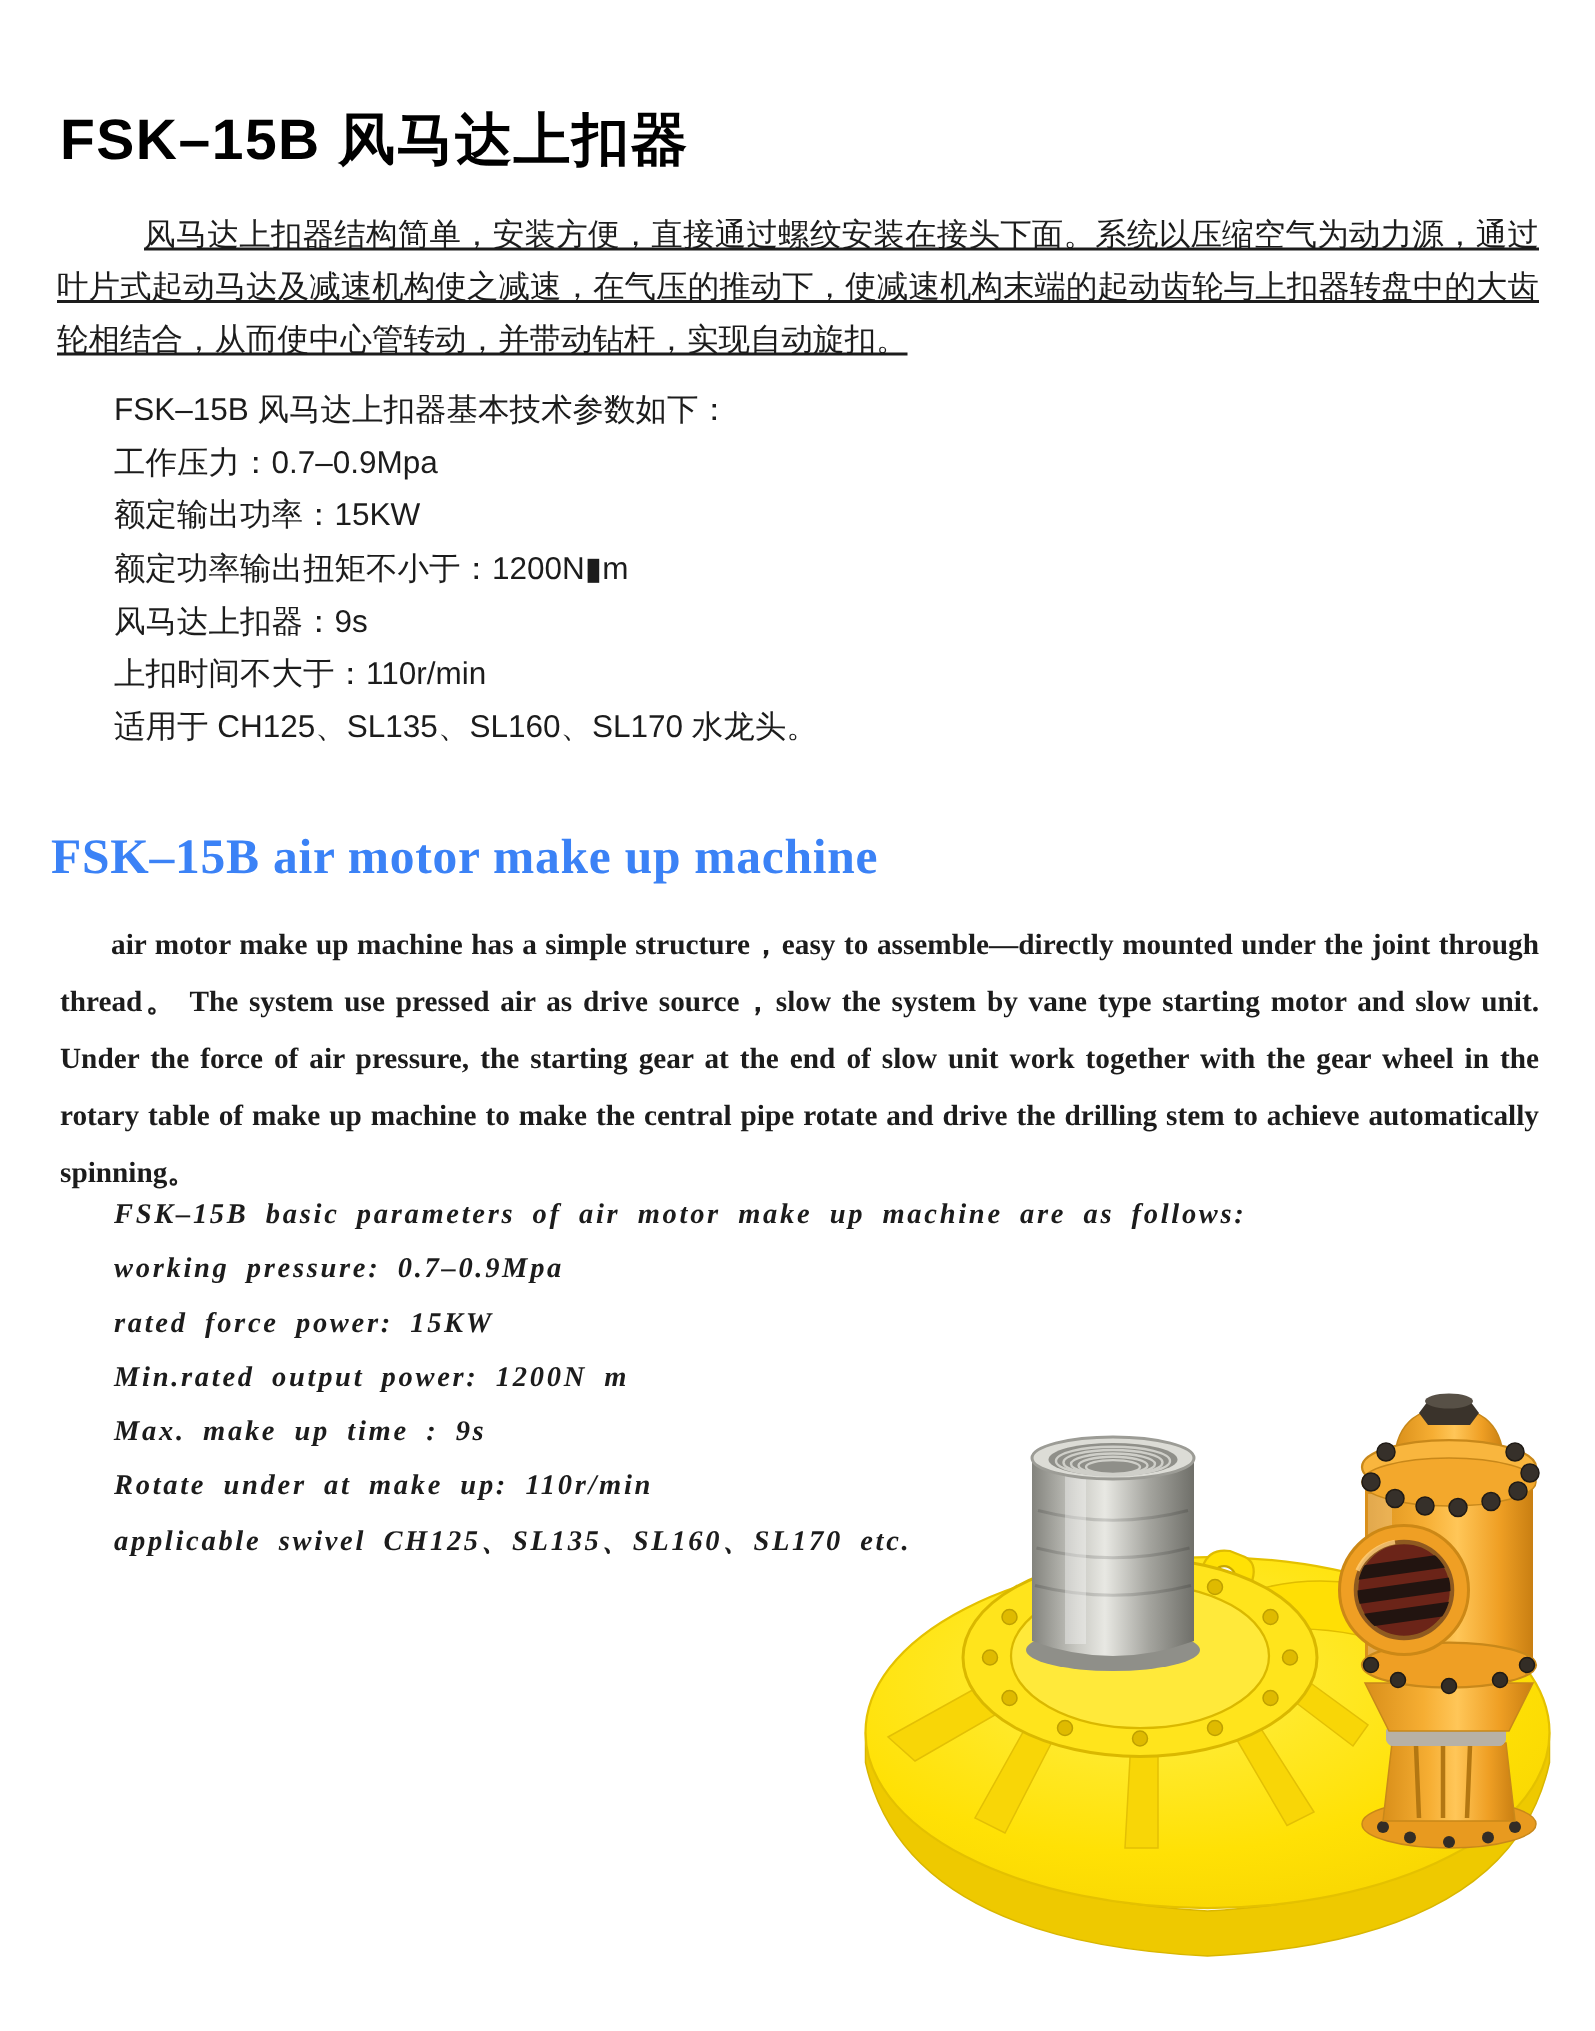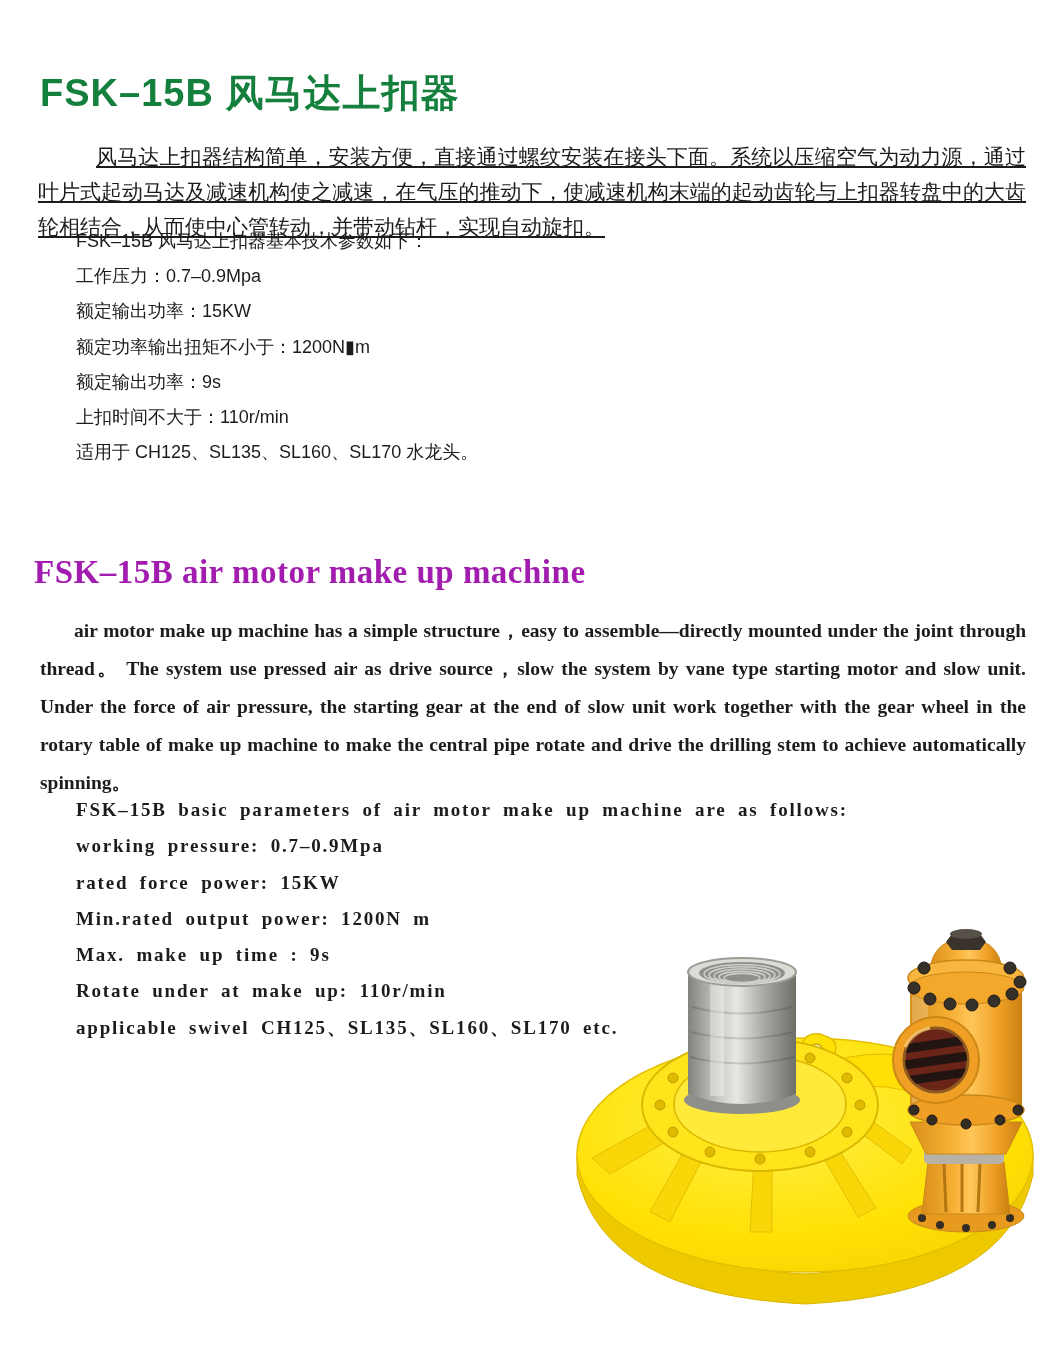--- a/index.html
+++ b/index.html
@@ -3,67 +3,67 @@
 <meta charset="utf-8">
 <style>
   html,body{margin:0;padding:0;background:#ffffff;}
   .page{
     position:relative;width:1063px;height:1354px;background:#ffffff;
     overflow:hidden;font-family:"Liberation Sans",sans-serif;color:#1c1c1c;
   }
   
   .cn-title{
     position:absolute;left:40px;top:68px;margin:0;
-    font-size:38px;font-weight:bold;letter-spacing:1px;color:#15803d;
+    font-size:38px;font-weight:bold;letter-spacing:1px;color:#000000;
     font-family:"Liberation Sans",sans-serif;
   }
   .cn-para{
     position:absolute;left:38px;top:139px;width:988px;margin:0;
     font-size:21px;line-height:35px;text-align:justify;text-indent:58px;text-decoration:underline;
   }
   .cn-params{
-    position:absolute;left:76px;top:224px;
-    font-size:18px;line-height:35.2px;
+    position:absolute;left:76px;top:256px;
+    font-size:21px;line-height:35.2px;
   }
   
   .en-title{
     position:absolute;left:34px;top:554px;margin:0;
     font-family:"Liberation Serif",serif;font-weight:bold;
-    font-size:33px;letter-spacing:.5px;color:#a21caf;
+    font-size:33px;letter-spacing:.5px;color:#3b82f6;
   }
   .en-para{
     position:absolute;left:40px;top:612px;width:986px;margin:0;
     font-family:"Liberation Serif",serif;font-weight:bold;
     font-size:19.5px;line-height:38px;text-align:justify;text-indent:34px;
   }
   .en-params{
     position:absolute;left:76px;top:792px;
     font-family:"Liberation Serif",serif;font-weight:bold;
-    font-size:19px;line-height:36.3px;letter-spacing:1.8px;word-spacing:5px;
+    font-size:19px;line-height:36.3px;letter-spacing:1.8px;word-spacing:5px;font-style:italic;
   }
   
   .machine{
     position:absolute;left:558px;top:912px;width:505px;height:420px;
   }
 </style>
 </head>
 <body>
 
 <div class="page">
 
   <h1 class="cn-title">FSK–15B 风马达上扣器</h1>
 
   <p class="cn-para">风马达上扣器结构简单，安装方便，直接通过螺纹安装在接头下面。系统以压缩空气为动力源，通过叶片式起动马达及减速机构使之减速，在气压的推动下，使减速机构末端的起动齿轮与上扣器转盘中的大齿轮相结合，从而使中心管转动，并带动钻杆，实现自动旋扣。</p>
 
   <div class="cn-params">
     <div>FSK–15B 风马达上扣器基本技术参数如下：</div>
     <div>工作压力：0.7–0.9Mpa</div>
     <div>额定输出功率：15KW</div>
     <div>额定功率输出扭矩不小于：1200N▮m</div>
-    <div>额定输出功率：9s</div>
+    <div>风马达上扣器：9s</div>
     <div>上扣时间不大于：110r/min</div>
     <div>适用于 CH125、SL135、SL160、SL170 水龙头。</div>
   </div>
 
   <h2 class="en-title">FSK–15B air motor make up machine</h2>
 
   <p class="en-para">air motor make up machine has a simple structure，easy to assemble—directly mounted under the joint through thread。 The system use pressed air as drive source，slow the system by vane type starting motor and slow unit. Under the force of air pressure, the starting gear at the end of slow unit work together with the gear wheel in the rotary table of make up machine to make the central pipe rotate and drive the drilling stem to achieve automatically spinning。</p>
 
   <div class="en-params">
     <div>FSK–15B basic parameters of air motor make up machine are as follows:</div>

